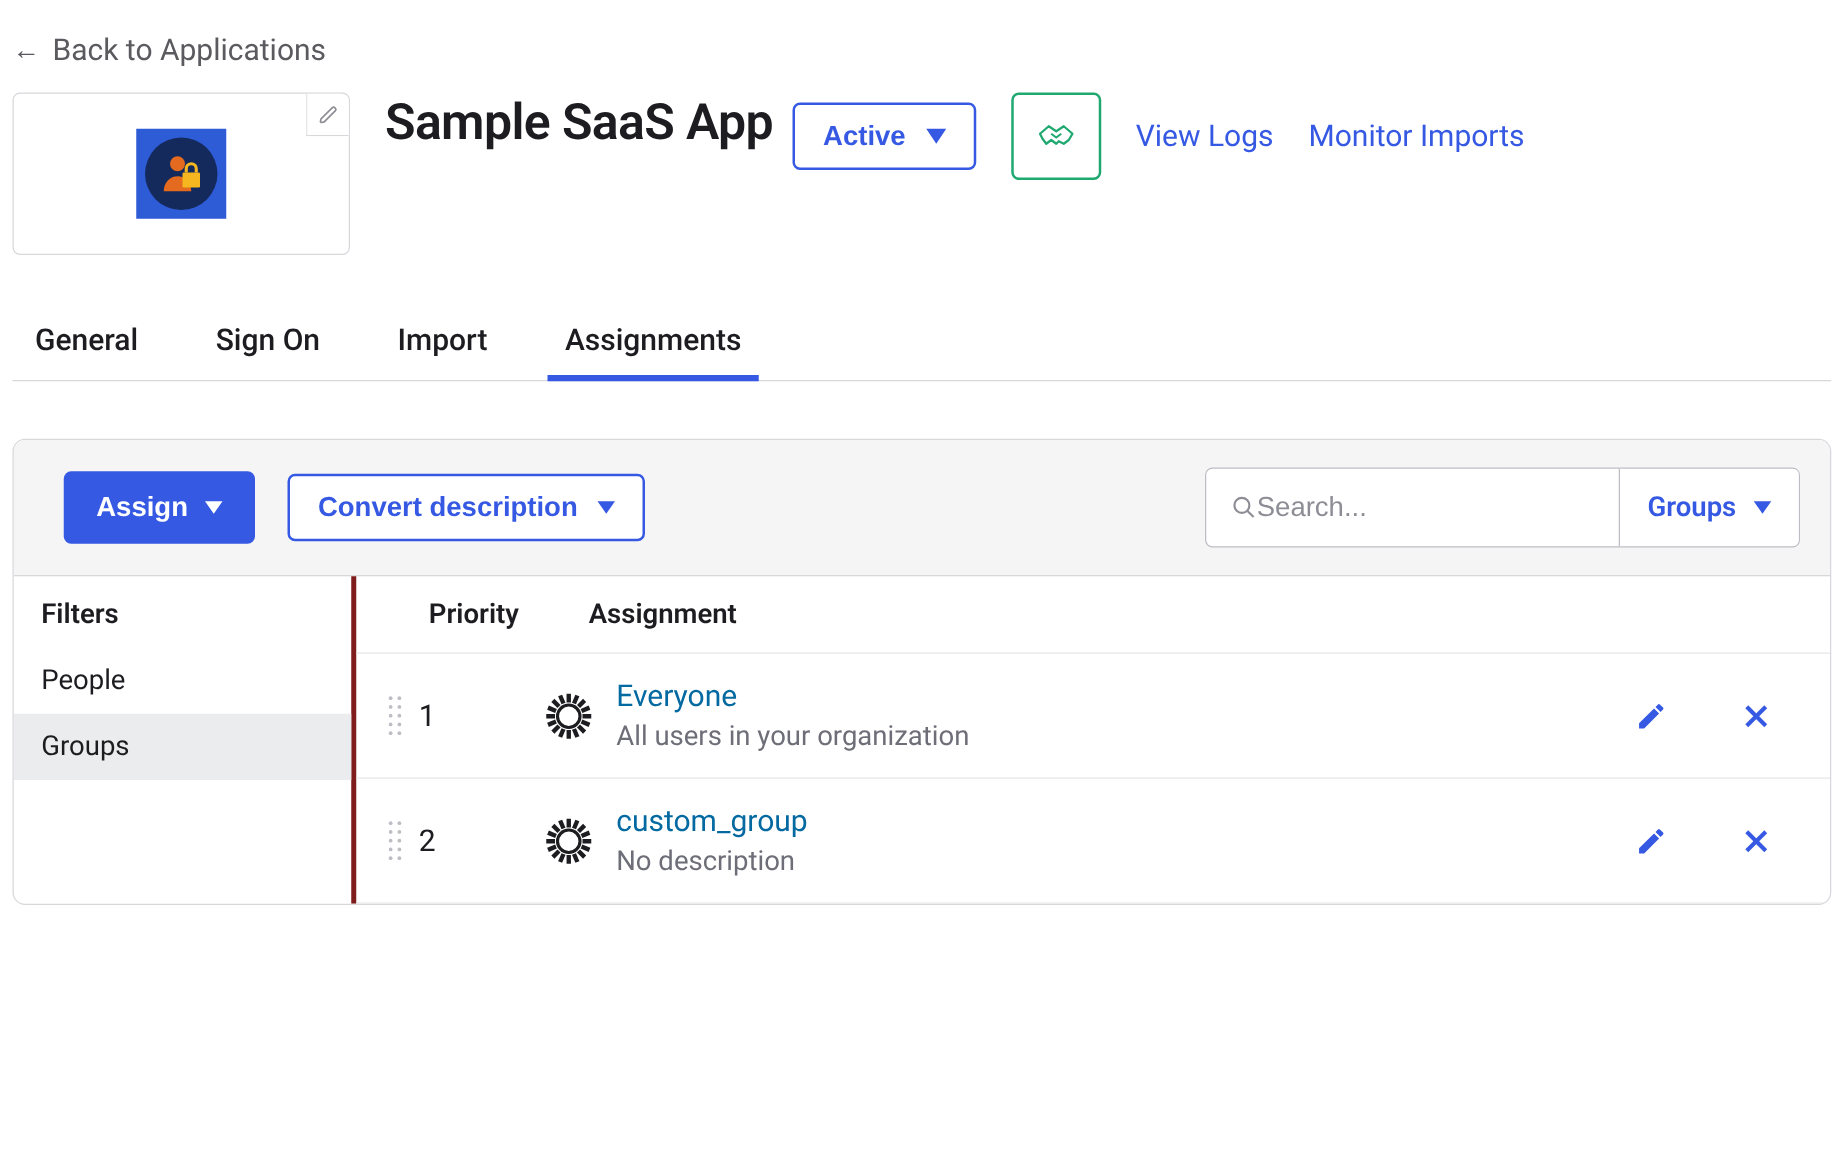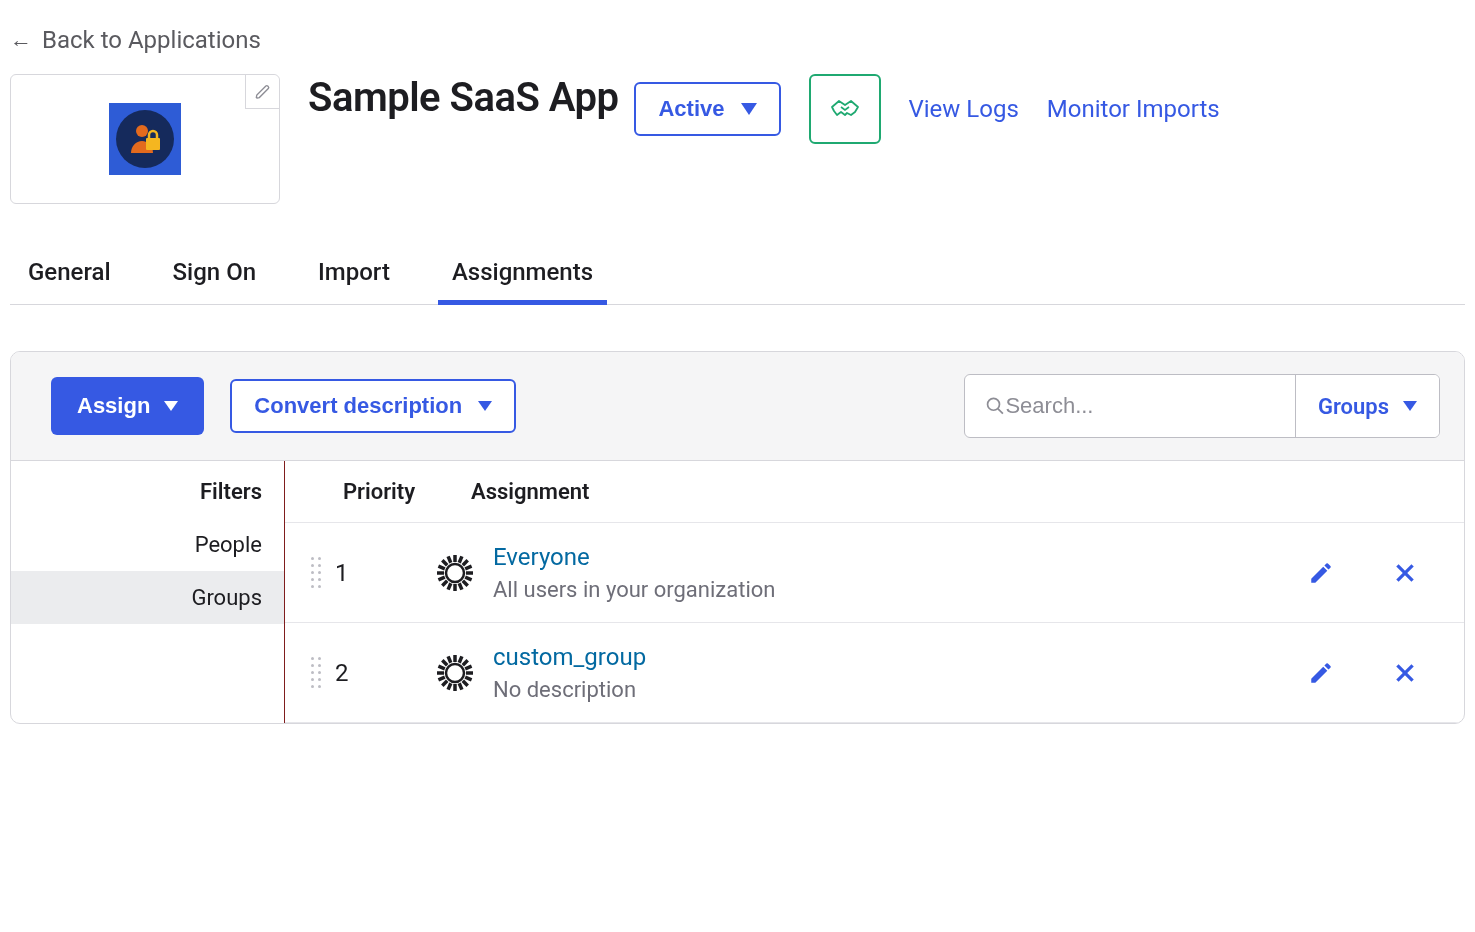--- a/index.html
+++ b/index.html
@@ -187,22 +187,21 @@
       gap: 14px;
       color: #3659e3;
       font-size: 22px;
       font-weight: 600;
       cursor: pointer;
       background: #fff;
     }
     .panel-body { display: flex; }
     .filters-sidebar {
       width: 274px;
-      border-right: 1px solid #7f1d1d;
-      text-align: right;
+      border-right: 4px solid #7f1d1d;
     }
     .filters-title {
       font-size: 22px;
       font-weight: 600;
       padding: 18px 22px 14px 22px;
     }
     .filter-item {
       font-size: 22px;
       padding: 14px 22px;
       cursor: pointer;

